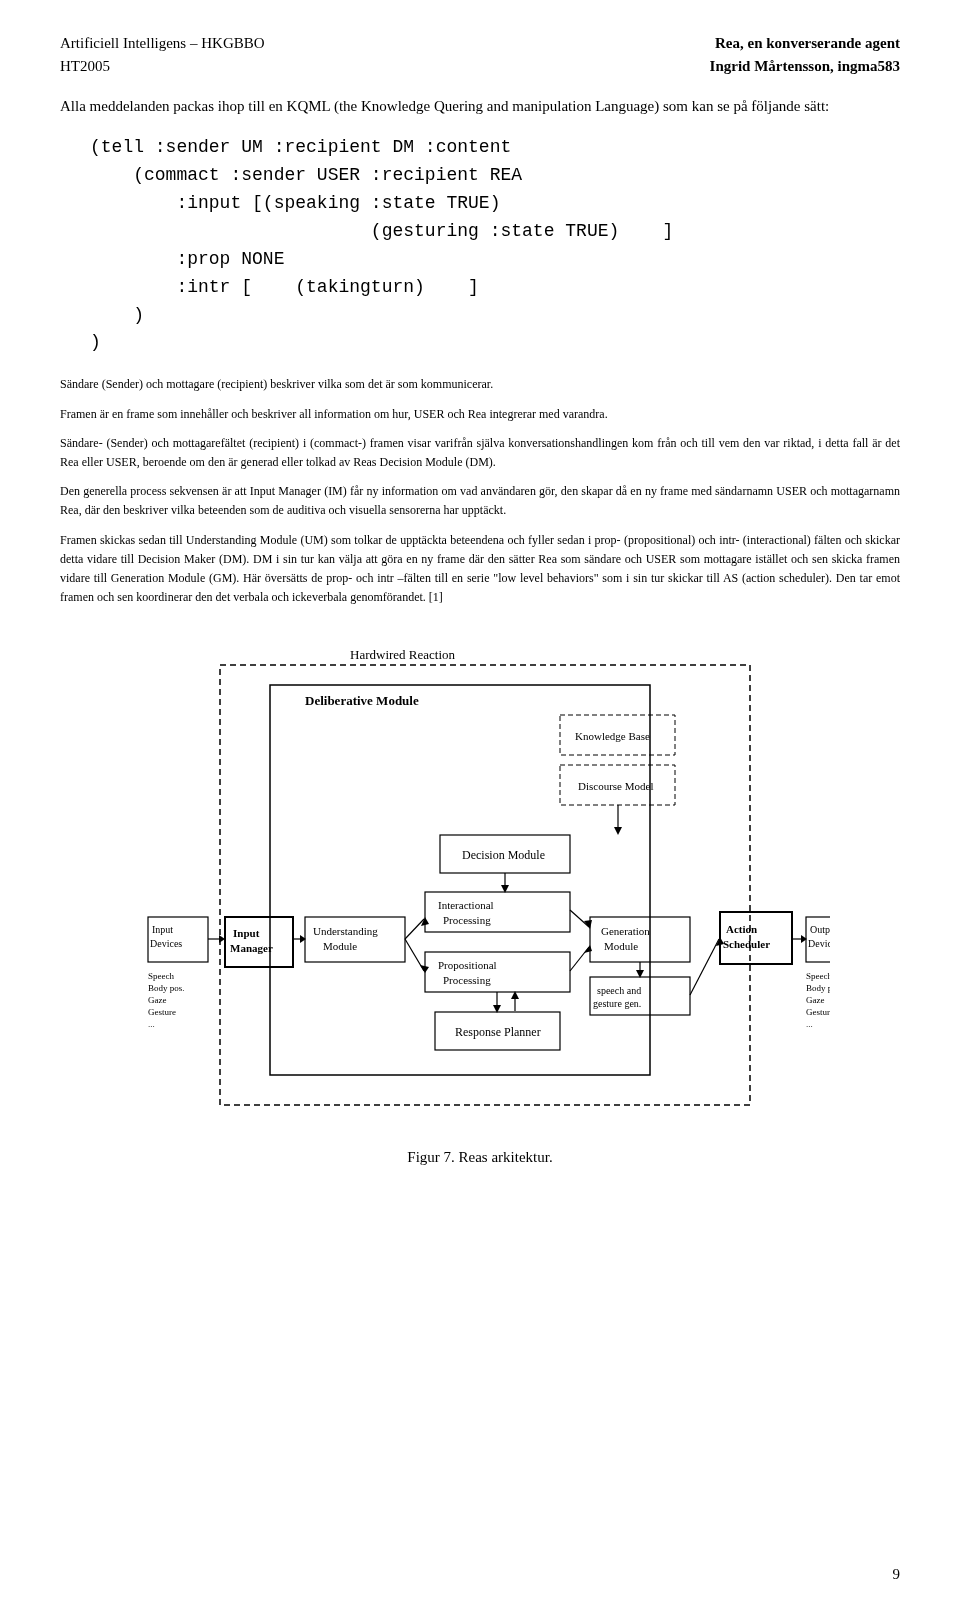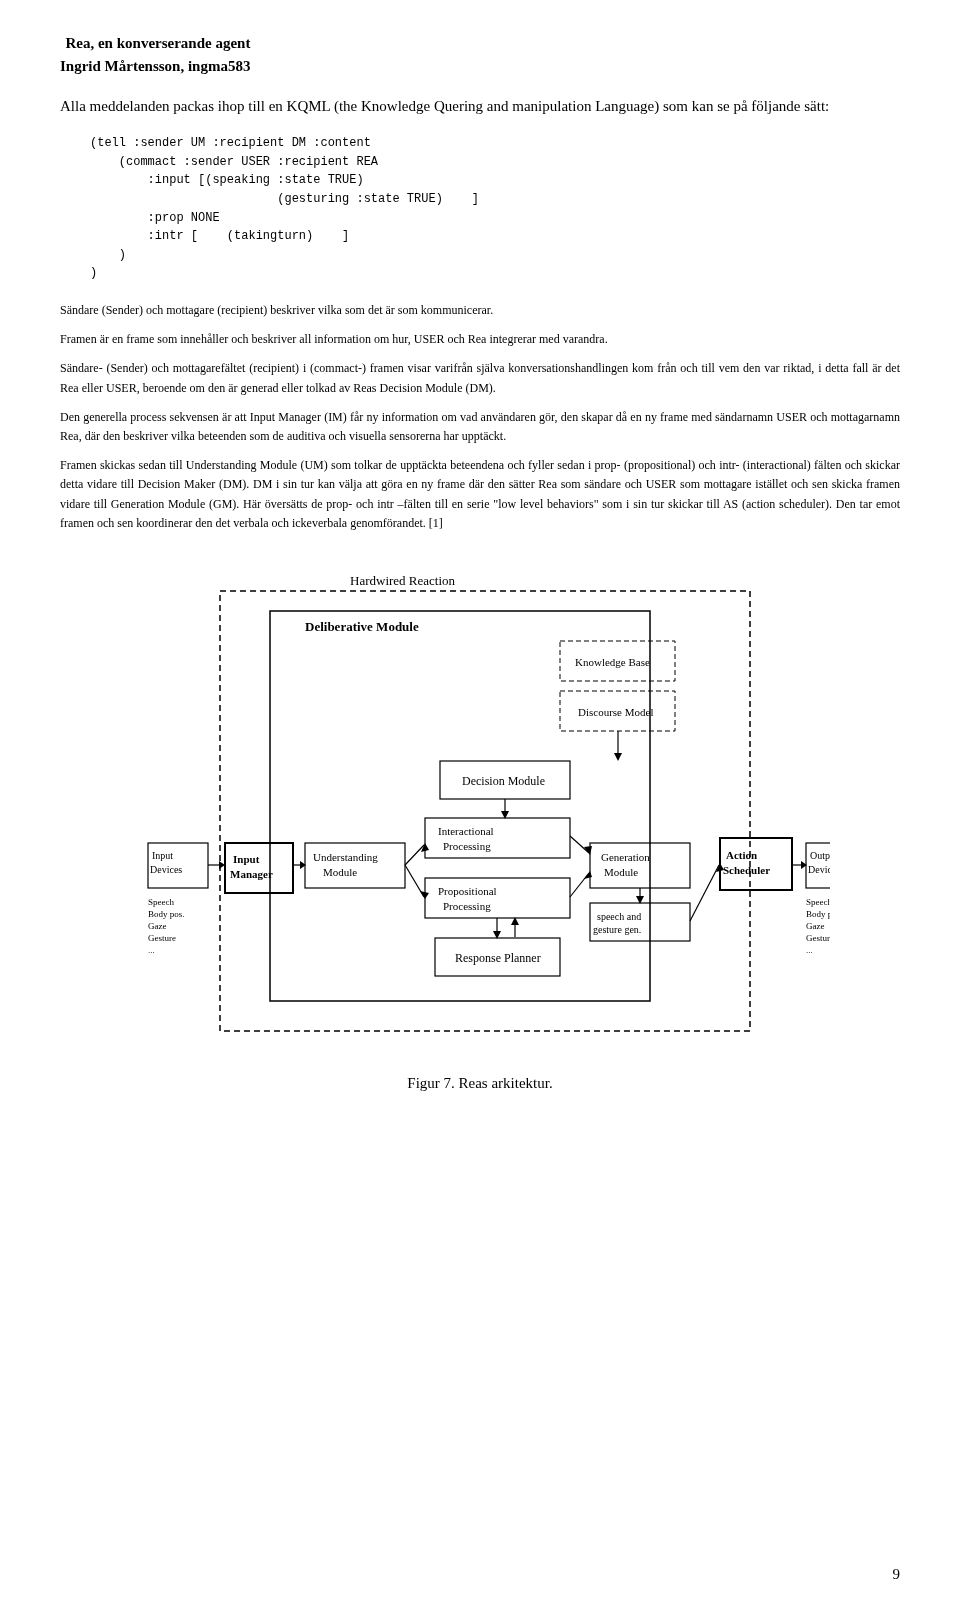--- a/index.html
+++ b/index.html
@@ -19,21 +19,21 @@
     }
     .header-left { font-size: 15px; line-height: 1.5; }
     .header-right { font-size: 15px; line-height: 1.5; text-align: right; font-weight: bold; }
     .intro-text {
       font-size: 15px;
       line-height: 1.55;
       margin-bottom: 16px;
     }
     .code-block {
       font-family: 'Courier New', Courier, monospace;
-      font-size: 12px;
+      font-size: 18px;
       line-height: 1.55;
       margin: 0 0 18px 30px;
       white-space: pre;
     }
     .body-text {
       font-size: 12px;
       line-height: 1.6;
       margin-bottom: 10px;
       text-align: justify;
     }
@@ -56,20 +56,24 @@
       position: absolute;
       bottom: 30px;
       right: 60px;
       font-size: 15px;
     }
   </style>
 </head>
 <body>
 
 <div class="header">
+  <div class="header-left">
+    <div>Artificiell Intelligens – HKGBBO</div>
+    <div>HT2005</div>
+  </div>
   <div class="header-right">
     <div>Rea, en konverserande agent</div>
     <div>Ingrid Mårtensson, ingma583</div>
   </div>
 </div>
 
 <p class="intro-text">Alla meddelanden packas ihop till en KQML (the Knowledge Quering and manipulation Language) som kan se på följande sätt:</p>
 
 <div class="code-block">(tell :sender UM :recipient DM :content
     (commact :sender USER :recipient REA

